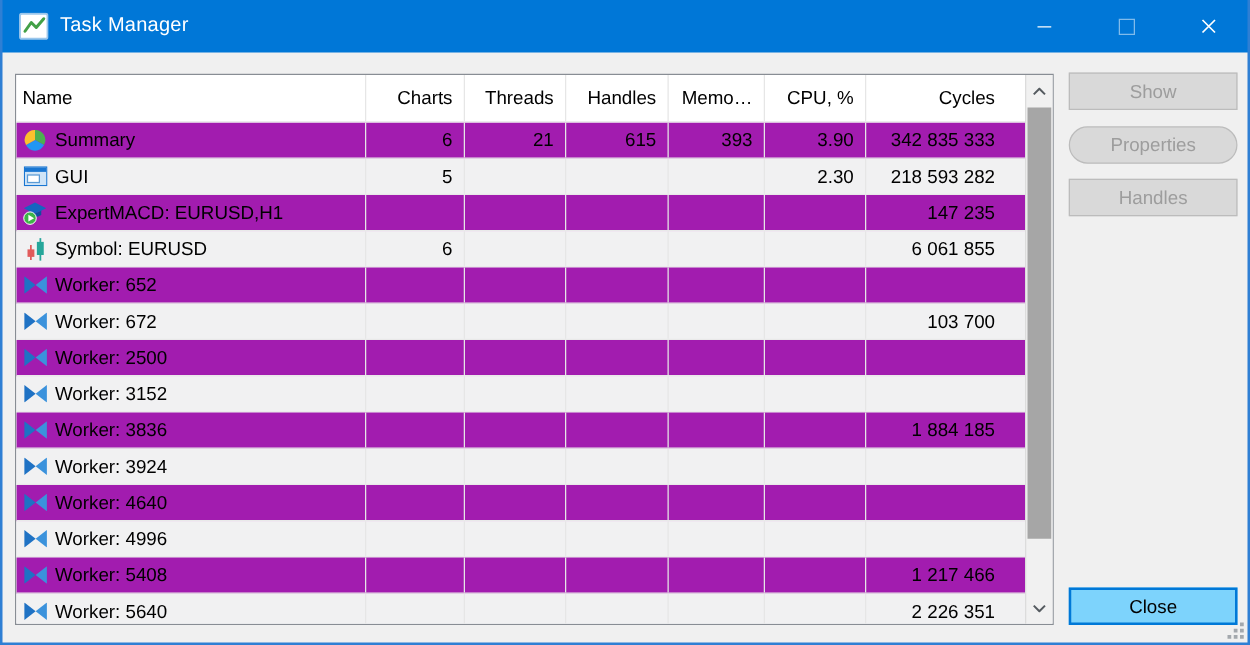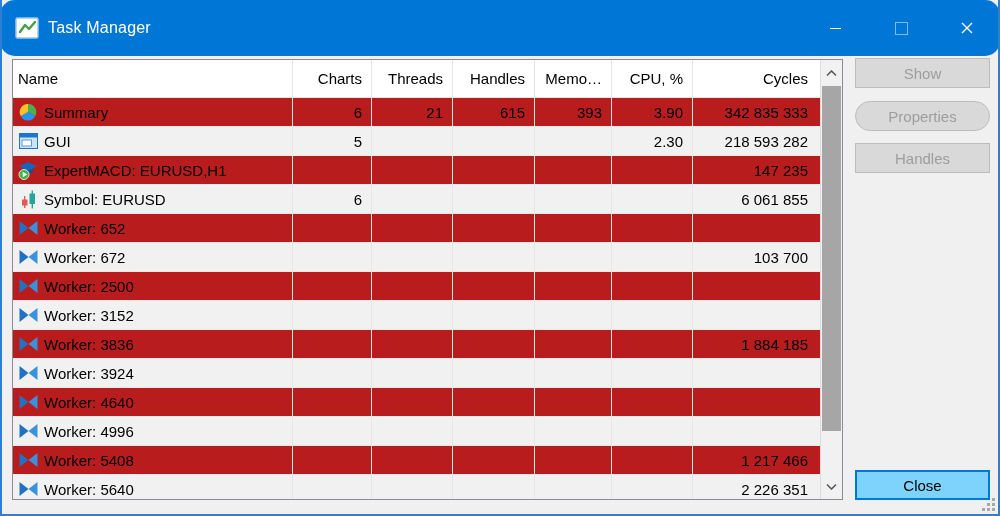--- a/index.html
+++ b/index.html
@@ -1,38 +1,38 @@
 <!DOCTYPE html>
 <html><head>
 <meta charset="utf-8">
 <style>
   html,body{margin:0;padding:0;background:#fff;}
   body{width:1000px;height:516px;font-family:"Liberation Sans",sans-serif;-webkit-font-smoothing:antialiased;}
   .window{position:relative;width:1000px;height:516px;background:#f0f0f0;overflow:hidden;}
   .window::after{content:"";position:absolute;inset:0;border:2px solid #2e7fd4;border-top:none;pointer-events:none;z-index:50;}
 
   
-  .titlebar{position:absolute;top:0;left:0;right:0;height:56px;background:#0077d7;display:flex;align-items:center;border-radius:15px;}
+  .titlebar{position:absolute;top:0;left:0;right:0;height:42px;background:#0077d7;display:flex;align-items:center;}
   .app-icon{margin-left:15px;width:24px;height:22px;display:flex;align-items:center;justify-content:center;}
   .title{color:#ffffff;font-size:16px;margin-left:9px;letter-spacing:0.2px;}
   .controls{margin-left:auto;display:flex;height:100%;}
   .ctrl{width:66px;height:100%;display:flex;align-items:center;justify-content:center;cursor:default;}
   .glyph-min{width:11px;height:1px;background:#ffffff;}
   .glyph-max{width:11px;height:11px;border:1px solid rgba(255,255,255,0.5);}
 
   
   .panel{position:absolute;left:12px;top:59px;width:831px;height:441px;background:#ffffff;border:1px solid #888d94;box-sizing:border-box;display:flex;}
   .grid-area{flex:1;overflow:hidden;display:flex;flex-direction:column;}
   .thead,.trow{display:grid;grid-template-columns:280px 79px 81px 82px 77px 81px 1fr;}
   .thead{height:38px;background:#ffffff;flex:0 0 38px;border-bottom:1px solid #e6e6e6;box-sizing:border-box;}
   .tbody{flex:1;overflow:hidden;}
-  .trow{height:29px;box-sizing:border-box;border-bottom:1px solid #e9e9e9;background:#b91c1c;}
+  .trow{height:29px;box-sizing:border-box;border-bottom:1px solid #e9e9e9;background:#a21caf;}
   .trow:nth-child(even){background:#f1f1f2;}
   .cell{box-sizing:border-box;border-right:1px solid #e6e6e6;font-size:15px;color:#000;display:flex;align-items:center;justify-content:flex-end;padding-right:9px;white-space:nowrap;overflow:hidden;}
-  .cell.cycles{border-right:none;padding-right:12px;}
+  .cell.cycles{border-right:none;padding-right:24px;}
   .cell.name{justify-content:flex-start;padding-left:5px;padding-right:4px;}
   .cell.name .icon{width:20px;height:18px;display:flex;align-items:center;justify-content:center;margin-right:6px;flex:0 0 20px;}
   .thead .cell{color:#000;}
 
   
   .scrollbar{flex:0 0 22px;background:#f1f1f1;border-left:1px solid #dcdcdc;position:relative;box-sizing:border-box;}
   .sb-btn{position:absolute;left:0;right:0;height:26px;display:flex;align-items:center;justify-content:center;}
   .sb-btn.up{top:0;}
   .sb-btn.down{bottom:0;}
   .sb-thumb{position:absolute;left:1px;right:1px;top:26px;height:345px;background:#a6a6a6;}

